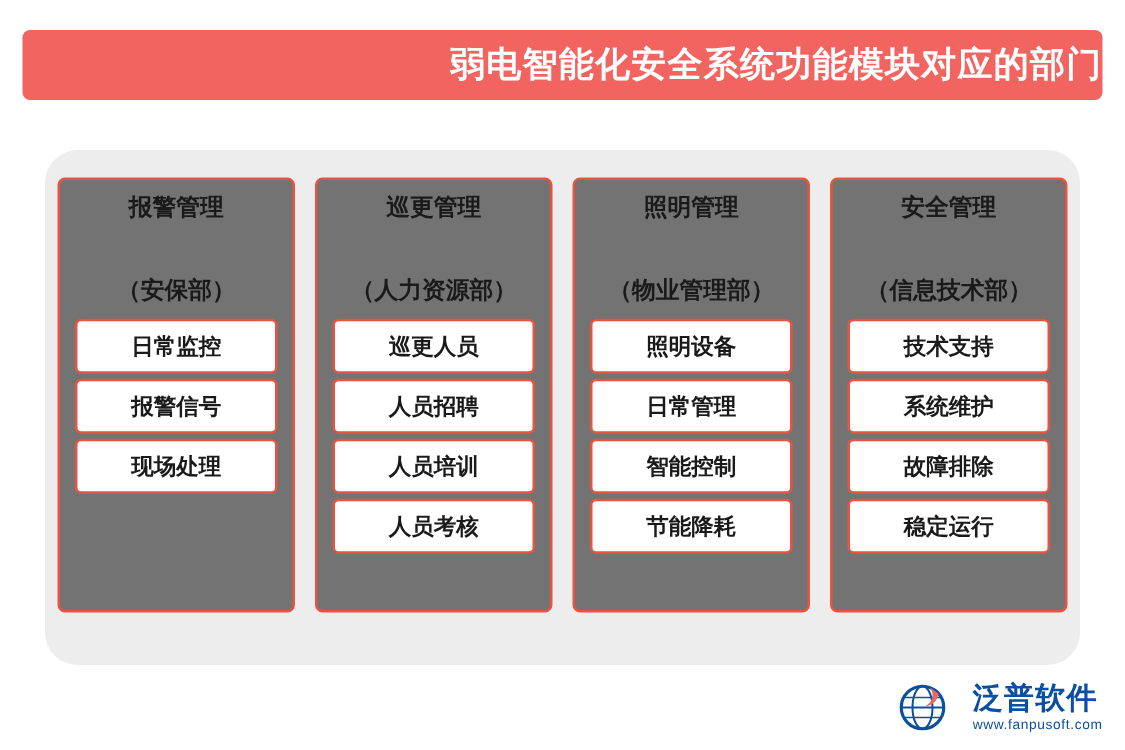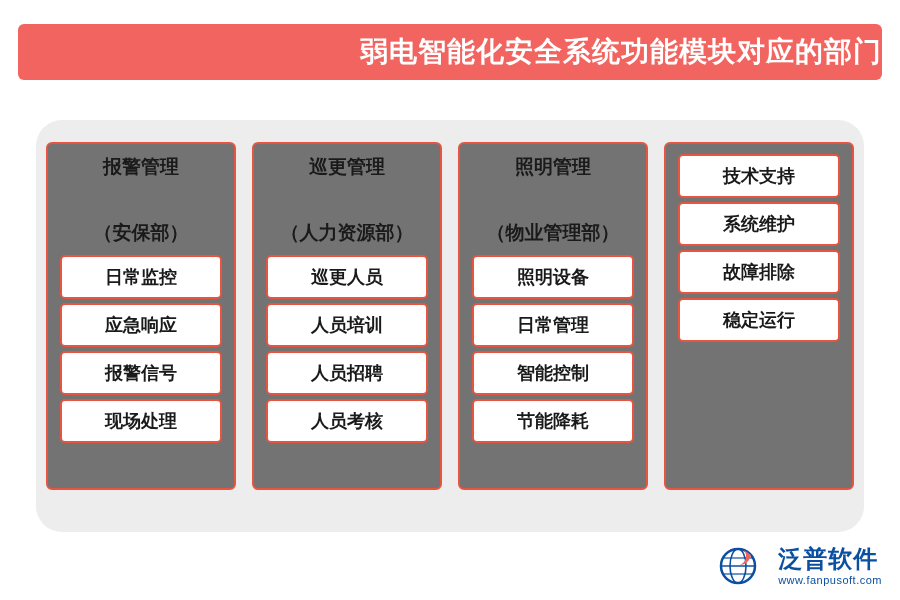--- a/index.html
+++ b/index.html
@@ -151,53 +151,56 @@
 
   <div class="columns">
 
     <div class="column">
       <div class="col-head">
         <span>报警管理</span>
         <span class="sub">（安保部）</span>
       </div>
       <div class="items">
         <div class="item">日常监控</div>
-        <div class="item">应急响应</div>
         <div class="item">报警信号</div>
         <div class="item">现场处理</div>
       </div>
     </div>
 
     <div class="column">
       <div class="col-head">
         <span>巡更管理</span>
         <span class="sub">（人力资源部）</span>
       </div>
       <div class="items">
         <div class="item">巡更人员</div>
+        <div class="item">人员招聘</div>
         <div class="item">人员培训</div>
-        <div class="item">人员招聘</div>
         <div class="item">人员考核</div>
       </div>
     </div>
 
     <div class="column">
       <div class="col-head">
         <span>照明管理</span>
         <span class="sub">（物业管理部）</span>
       </div>
       <div class="items">
         <div class="item">照明设备</div>
         <div class="item">日常管理</div>
         <div class="item">智能控制</div>
         <div class="item">节能降耗</div>
       </div>
     </div>
 
     <div class="column">
+      <div class="col-head">
+        <span>安全管理</span>
+        <span class="sub">（信息技术部）</span>
+      </div>
       <div class="items">
         <div class="item">技术支持</div>
         <div class="item">系统维护</div>
         <div class="item">故障排除</div>
         <div class="item">稳定运行</div>
       </div>
     </div>
 
   </div>
 

